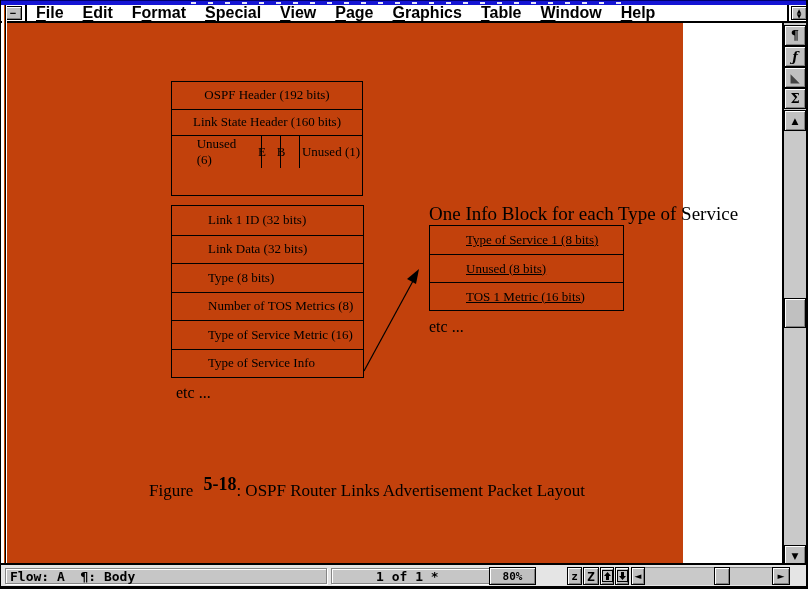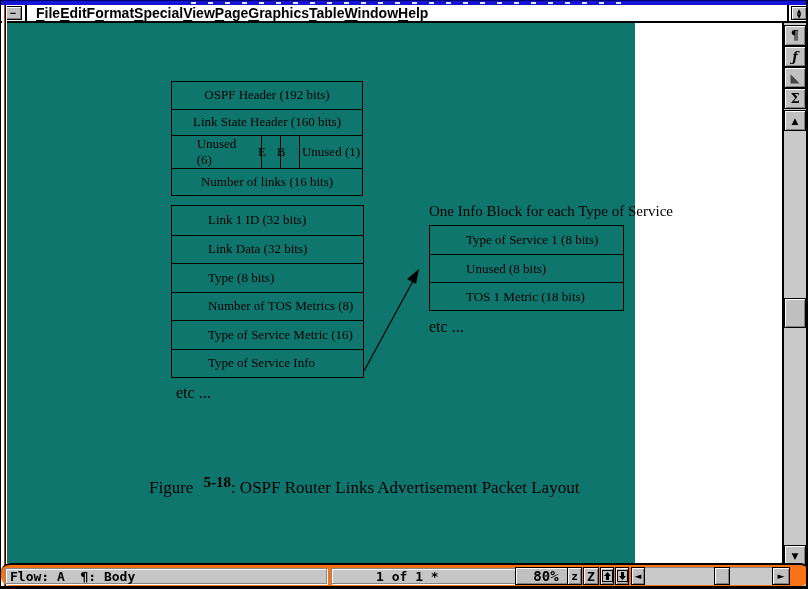--- a/index.html
+++ b/index.html
@@ -17,65 +17,65 @@
     background:linear-gradient(to bottom,#000070 0 1px,#1414d4 1px 5px); z-index:6; }
   .title-clip { position:absolute; left:190px; top:2px; width:430px; height:2px;
     background:repeating-linear-gradient(90deg,#fff 0 5px,transparent 5px 17px); opacity:.9; }
   
   .menubar { position:absolute; left:0; top:5px; width:808px; height:18px;
     background:#fff; border-bottom:2px solid #000; display:flex; align-items:center; z-index:4; }
   .ctrlbox-cell { width:26px; height:100%; border-right:2px solid #000; display:flex; align-items:center; justify-content:center; }
   .ctrlbox { width:18px; height:14px; background:#c0c0c0; border:1px solid #000;
     box-shadow:inset 1px 1px 0 #fff, inset -1px -1px 0 #808080;
     display:flex; align-items:center; justify-content:center; font-size:11px; font-weight:bold; line-height:10px; }
-  .menus { display:flex; padding-left:9px; font-weight:bold; font-size:14px; color:#000; flex:1; }
+  .menus { display:flex; gap:19px; padding-left:9px; font-weight:bold; font-size:16px; color:#000; flex:1; }
   .menu-item { cursor:default; white-space:nowrap; }
   .mn { text-decoration:underline; text-underline-offset:2px; }
   .restore-cell { width:22px; height:100%; border-left:2px solid #000; display:flex; align-items:center; justify-content:center; }
   .restore-btn { width:16px; height:14px; background:#c0c0c0; border:1px solid #000;
     box-shadow:inset 1px 1px 0 #fff, inset -1px -1px 0 #808080;
     display:flex; flex-direction:column; align-items:center; justify-content:center; font-size:6px; line-height:5px; }
   
   .sidecol { position:absolute; right:0; top:23px; width:24px; height:563px;
     background:#c9c9c9; border-left:2px solid #000; z-index:4; }
   .side-btn { position:absolute; left:0; width:22px; height:21px; background:#c0c0c0; border:1px solid #000;
     box-shadow:inset 1px 1px 0 #fff, inset -1px -1px 0 #808080;
     display:flex; align-items:center; justify-content:center; font-size:13px; font-weight:bold;
     font-family:"DejaVu Serif", serif; }
   .vthumb { position:absolute; left:0; width:22px; height:30px; background:#c0c0c0; border:1px solid #000;
     box-shadow:inset 1px 1px 0 #fff, inset -1px -1px 0 #808080; }
   .corner { position:absolute; left:0; bottom:0; width:22px; height:20px; background:#c0c0c0; }
   .arrow-glyph { font-family:"DejaVu Sans", sans-serif; font-size:9px; font-weight:normal; }
   
   .statusbar { position:absolute; left:0; bottom:3px; width:808px; height:23px;
-    background:#f97316; border-top:2px solid #000; z-index:6;
-    font-family:"DejaVu Sans Mono", monospace; font-weight:bold; font-size:13px;border-radius:9px; }
+    background:#e5e5e5; border-top:2px solid #000; z-index:6;
+    font-family:"DejaVu Sans Mono", monospace; font-weight:bold; font-size:13px; }
   .bottom-edge { position:absolute; left:0; bottom:0; width:808px; height:3px; background:#000; z-index:7; }
   .status-field { position:absolute; top:3px; height:16px; background:#c6c6c6; border:1px solid #868686;
     box-shadow:1px 1px 0 #fff, inset 1px 1px 0 #fff; padding:0 4px; display:flex; align-items:center; white-space:pre; }
   .sb-btn { position:absolute; top:2px; height:18px; background:#c0c0c0; border:1px solid #000;
     box-shadow:inset 1px 1px 0 #fff, inset -1px -1px 0 #808080;
     display:flex; align-items:center; justify-content:center; font-weight:bold; }
   .htrack { position:absolute; top:2px; height:18px; background:#c9c9c9; border-top:1px solid #868686; }
   .hthumb { position:absolute; top:2px; height:18px; width:16px; background:#c0c0c0; border:1px solid #000;
     box-shadow:inset 1px 1px 0 #fff, inset -1px -1px 0 #808080; }
   
-  .doc { position:absolute; left:6px; top:23px; width:628px; height:540px; background:#0f766e;
+  .doc { position:absolute; left:6px; top:23px; width:676px; height:540px; background:#c2410c;
     font-family:"Liberation Serif", serif; color:#000; z-index:1; }
   .pktbox { position:absolute; border:1px solid #000; display:grid; font-size:13px; }
   .prow { border-top:1px solid #000; display:flex; align-items:center; justify-content:center; text-align:center; }
   .prow.first { border-top:none; }
   .prow.left { justify-content:flex-start; padding-left:36px; text-align:center; }
   .flagrow { border-top:1px solid #000; display:grid; grid-template-columns:63px 19px 19px 1fr; }
   .fcell { display:flex; align-items:center; justify-content:center; border-left:1px solid #000;margin-left:26px; }
   .fcell.first { border-left:none; }
   .small-note { position:absolute; font-size:16px; font-family:"Liberation Serif", serif; }
-  .tos-label { position:absolute; font-size:15px; font-family:"Liberation Serif", serif; white-space:nowrap; }
+  .tos-label { position:absolute; font-size:19px; font-family:"Liberation Serif", serif; white-space:nowrap; }
   .caption { position:absolute; left:142px; top:451px; font-size:17px; font-family:"Liberation Serif", serif; white-space:nowrap; }
-  .caption .fignum { font-weight:bold; font-size:15px; vertical-align:6px; margin-left:10px; }
+  .caption .fignum { font-weight:bold; font-size:18px; vertical-align:6px; margin-left:10px; }
   svg.connector { position:absolute; overflow:visible; }
 </style>
 </head>
 <body>
 
 <div class="screen">
 
   <div class="titlebar">
     <div class="title-clip"></div>
   </div>
@@ -111,39 +111,38 @@
 
     <div class="pktbox" style="left:164px; top:58px; width:192px; height:115px; grid-template-rows:repeat(4,1fr);">
       <div class="prow first">OSPF Header (192 bits)</div>
       <div class="prow">Link State Header (160 bits)</div>
       <div class="flagrow">
         <div class="fcell first">Unused (6)</div>
         <div class="fcell">E</div>
         <div class="fcell">B</div>
         <div class="fcell">Unused (1)</div>
       </div>
-      <div class="prow">Number of links (16 bits)</div>
     </div>
 
     <div class="pktbox" style="left:164px; top:182px; width:193px; height:173px; grid-template-rows:repeat(6,1fr);">
       <div class="prow left first">Link 1 ID (32 bits)</div>
       <div class="prow left">Link Data (32 bits)</div>
       <div class="prow left">Type (8 bits)</div>
       <div class="prow left">Number of TOS Metrics (8)</div>
       <div class="prow left">Type of Service Metric (16)</div>
       <div class="prow left">Type of Service Info</div>
     </div>
 
     <div class="small-note" style="left:169px; top:361px;">etc ...</div>
 
     <div class="tos-label" style="left:422px; top:180px;">One Info Block for each Type of Service</div>
-    <div class="pktbox" style="left:422px; top:202px; width:195px; height:86px; grid-template-rows:repeat(3,1fr);">
+    <div class="pktbox" style="left:422px; top:202px; width:195px; height:86px; grid-template-rows:repeat(3,1fr);text-decoration:underline;">
       <div class="prow left first">Type of Service 1 (8 bits)</div>
       <div class="prow left">Unused (8 bits)</div>
-      <div class="prow left">TOS 1 Metric (18 bits)</div>
+      <div class="prow left">TOS 1 Metric (16 bits)</div>
     </div>
     <div class="small-note" style="left:422px; top:295px;">etc ...</div>
 
     <svg class="connector" style="left:352px; top:240px;" width="68" height="116">
       <line x1="5" y1="108" x2="54" y2="18" stroke="#000" stroke-width="1.2"></line>
       <polygon points="60,6 57,21 48,16" fill="#000"></polygon>
     </svg>
 
     <div class="caption">
       <span>Figure</span><span class="fignum">5-18</span><span>: OSPF Router Links Advertisement Packet Layout</span>
@@ -169,21 +168,21 @@
     <div class="vthumb" style="top:275px;"></div>
     <div class="side-btn" style="top:522px;">
         <span class="arrow-glyph">▼</span>
       </div>
     <div class="corner"></div>
   </div>
 
   <div class="statusbar">
     <div class="status-field" style="left:4px; width:322px;">Flow: A  ¶: Body</div>
     <div class="status-field" style="left:330px; width:200px;padding-left:44px;">1 of 1 *</div>
-    <div class="sb-btn" style="left:514px; width:62px; font-size:14px;">80%</div>
+    <div class="sb-btn" style="left:488px; width:47px; font-size:11px;">80%</div>
     <div class="sb-btn" style="left:566px; width:15px; font-size:11px;">z</div>
     <div class="sb-btn" style="left:582px; width:16px; font-size:13px;">Z</div>
     <div class="sb-btn" style="left:599px; width:14px;">
       <svg width="11" height="12">
           <rect x="0.5" y="0.5" width="10" height="11" fill="none" stroke="#000"></rect>
           <polygon points="5.5,2 9,6 7,6 7,10 4,10 4,6 2,6" fill="#000"></polygon>
         </svg>
     </div>
     <div class="sb-btn" style="left:614px; width:14px;">
       <svg width="11" height="12">

